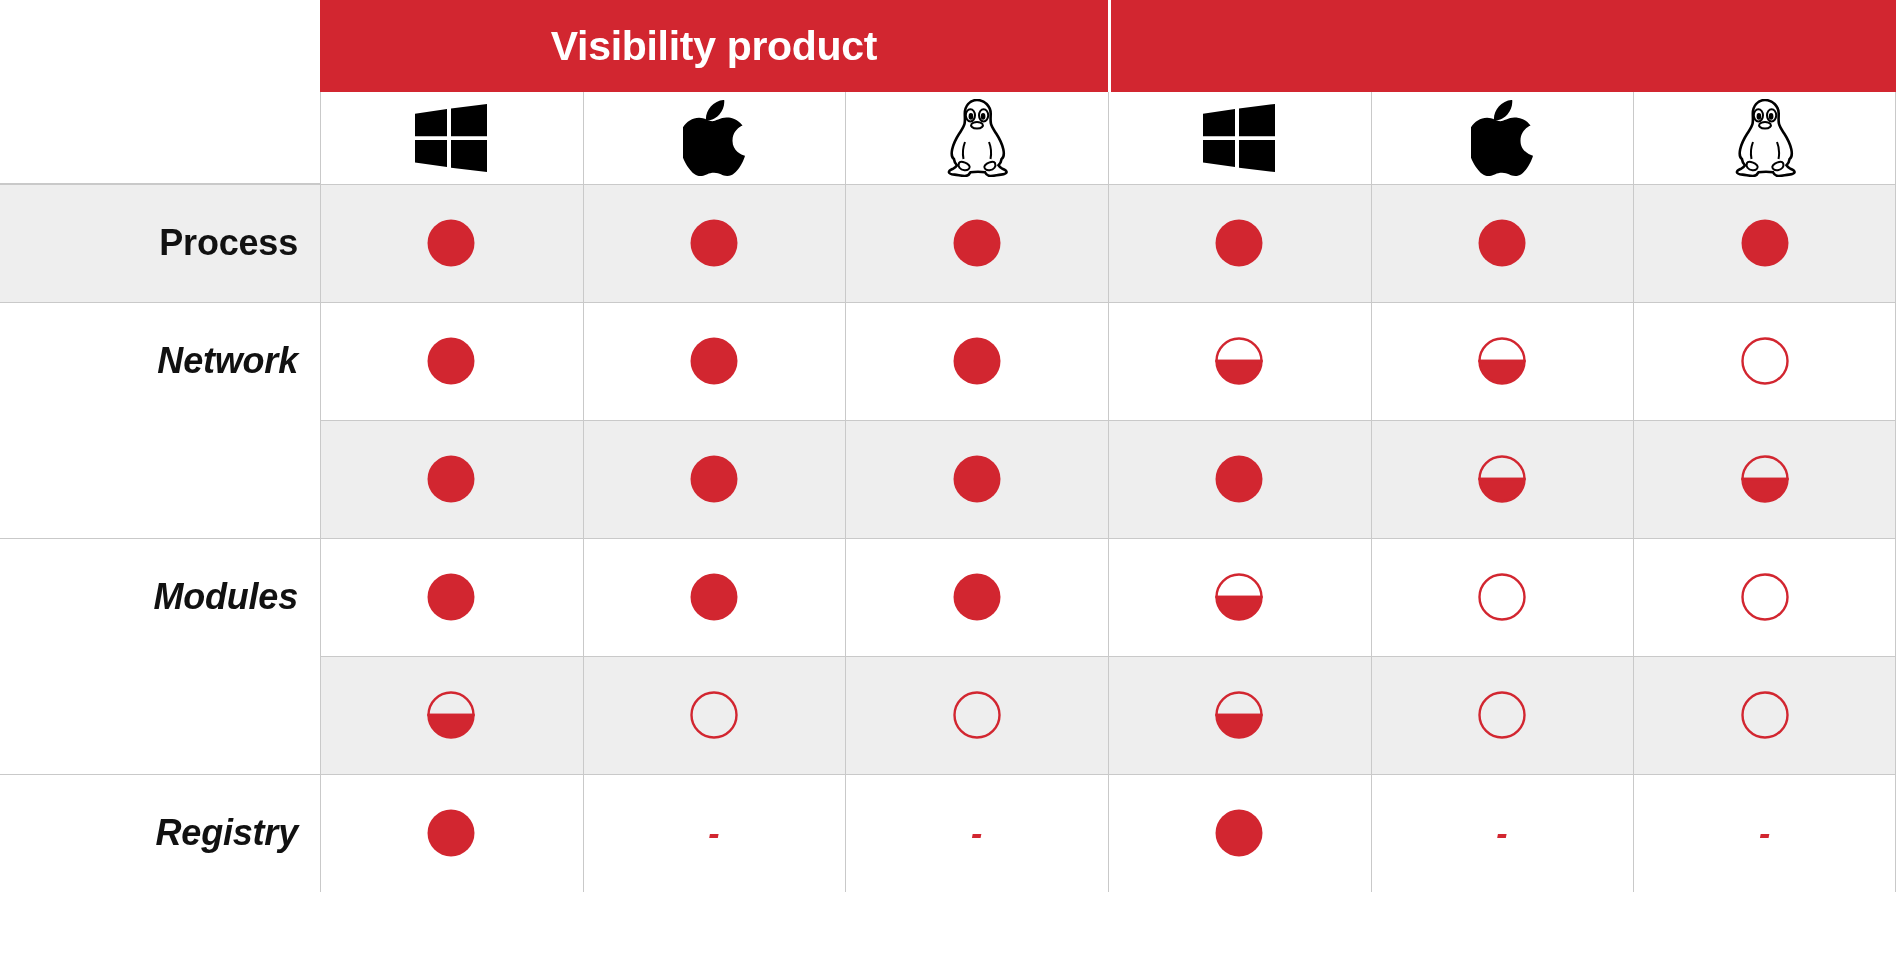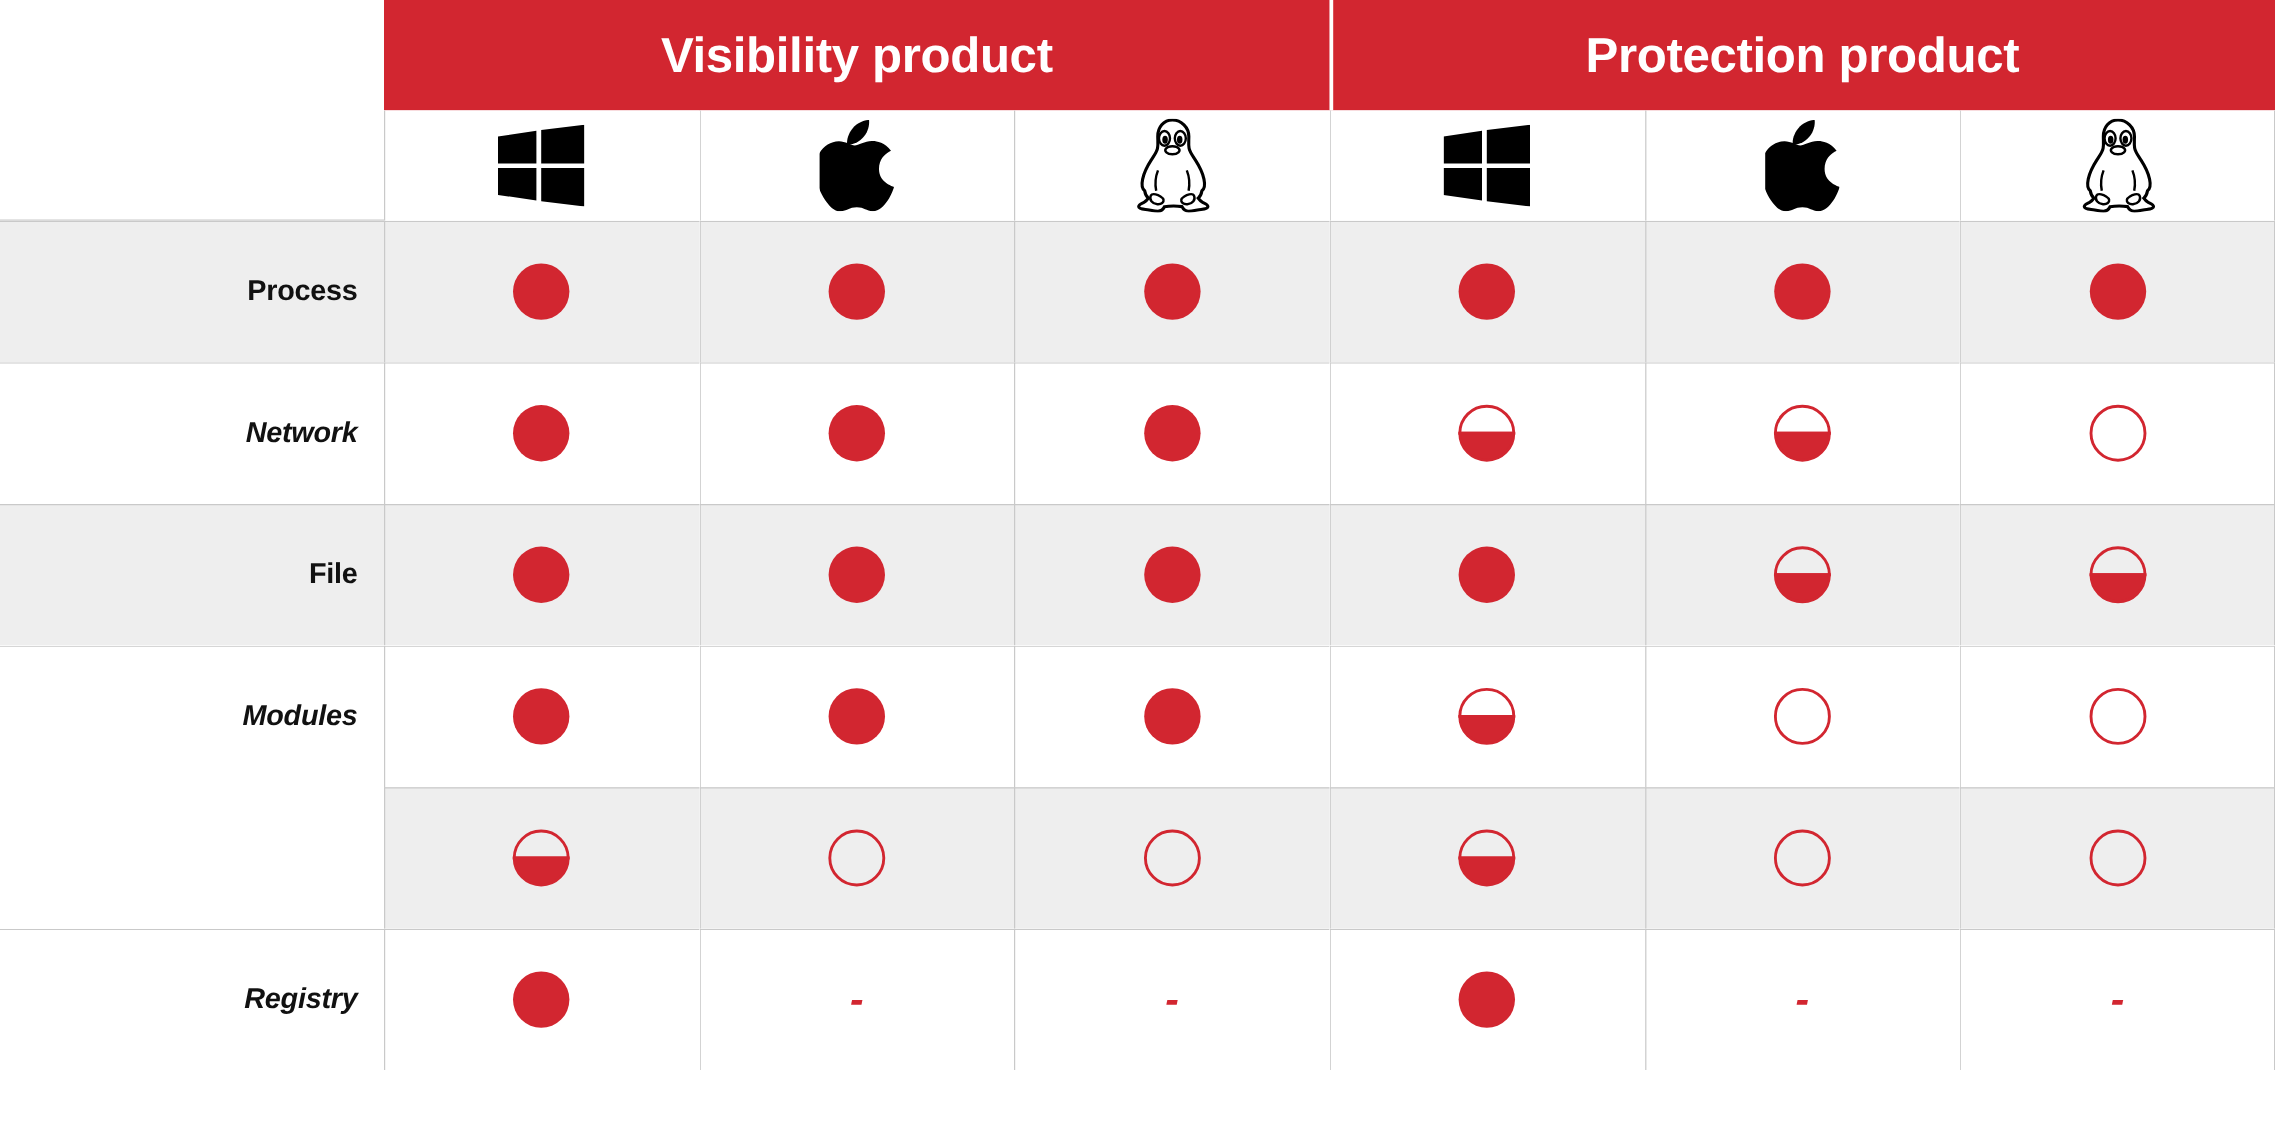--- a/index.html
+++ b/index.html
@@ -52,21 +52,21 @@
   }
 
   
   .os-cell { background: #ffffff; }
   .os-cell svg { display: block; }
 
   
   .row-label {
     justify-content: flex-end;
     padding-right: 22px;
-    font-size: 24px;
+    font-size: 36px;
     font-weight: bold;
     color: #111111;
     letter-spacing: -0.2px;
   }
 
   
   .band-gray { background: #eeeeee; }
   .band-white { background: #ffffff; font-style: italic; }
 
   
@@ -83,21 +83,20 @@
 <body>
 
 <div id="matrix-table">
     <div class="cell corner-cell" style="grid-row:1; grid-column:1;"></div>
     <div class="cell group-header g1">
 
              <span>Visibility product</span>
            </div>
     <div class="cell group-header g2">
              <span class="group-sep"></span>
-             <span>Protection product</span>
            </div>
     <div class="cell corner-cell with-border" style="grid-row:2; grid-column:1;"></div>
     <div class="cell os-cell gl-l" style="grid-row:2; grid-column:2;">
              <span>
         <svg width="72" height="68" viewBox="0 0 72 68">
     <path d="M0,9.8 L32,5.0 L32,32.3 L0,32.3 Z" fill="#000"></path>
     <path d="M36,4.4 L72,0 L72,32.3 L36,32.3 Z" fill="#000"></path>
     <path d="M0,35.9 L32,35.9 L32,63.1 L0,58.4 Z" fill="#000"></path>
     <path d="M36,35.9 L72,35.9 L72,68 L36,63.7 Z" fill="#000"></path>
   </svg>
@@ -226,23 +225,20 @@
       <svg class="mark" width="52" height="52" viewBox="0 0 52 52">
     <path d="M 3.5 26 A 22.5 22.5 0 0 1 48.5 26 Z" fill="none" stroke="#d22630" stroke-width="2.4"></path>
     <path d="M 3.5 26 A 22.5 22.5 0 0 0 48.5 26 Z" fill="#d22630" stroke="#d22630" stroke-width="2.4"></path>
   </svg>
     </div>
     <div class="cell band-white gl-ltr" style="grid-row:4; grid-column:7;">
       <svg class="mark" width="52" height="52" viewBox="0 0 52 52">
       <circle cx="26" cy="26" r="22.5" fill="none" stroke="#d22630" stroke-width="2.4"></circle>
       </svg>
     </div>
-    <div class="cell row-label band-gray gl-t" style="grid-row:5; grid-column:1;">
-             <span>File</span>
-           </div>
     <div class="cell band-gray gl-lt" style="grid-row:5; grid-column:2;">
       <svg class="mark" width="52" height="52" viewBox="0 0 52 52">
       <circle cx="26" cy="26" r="23.5" fill="#d22630"></circle>
       </svg>
     </div>
     <div class="cell band-gray gl-lt" style="grid-row:5; grid-column:3;">
       <svg class="mark" width="52" height="52" viewBox="0 0 52 52">
       <circle cx="26" cy="26" r="23.5" fill="#d22630"></circle>
       </svg>
     </div>

